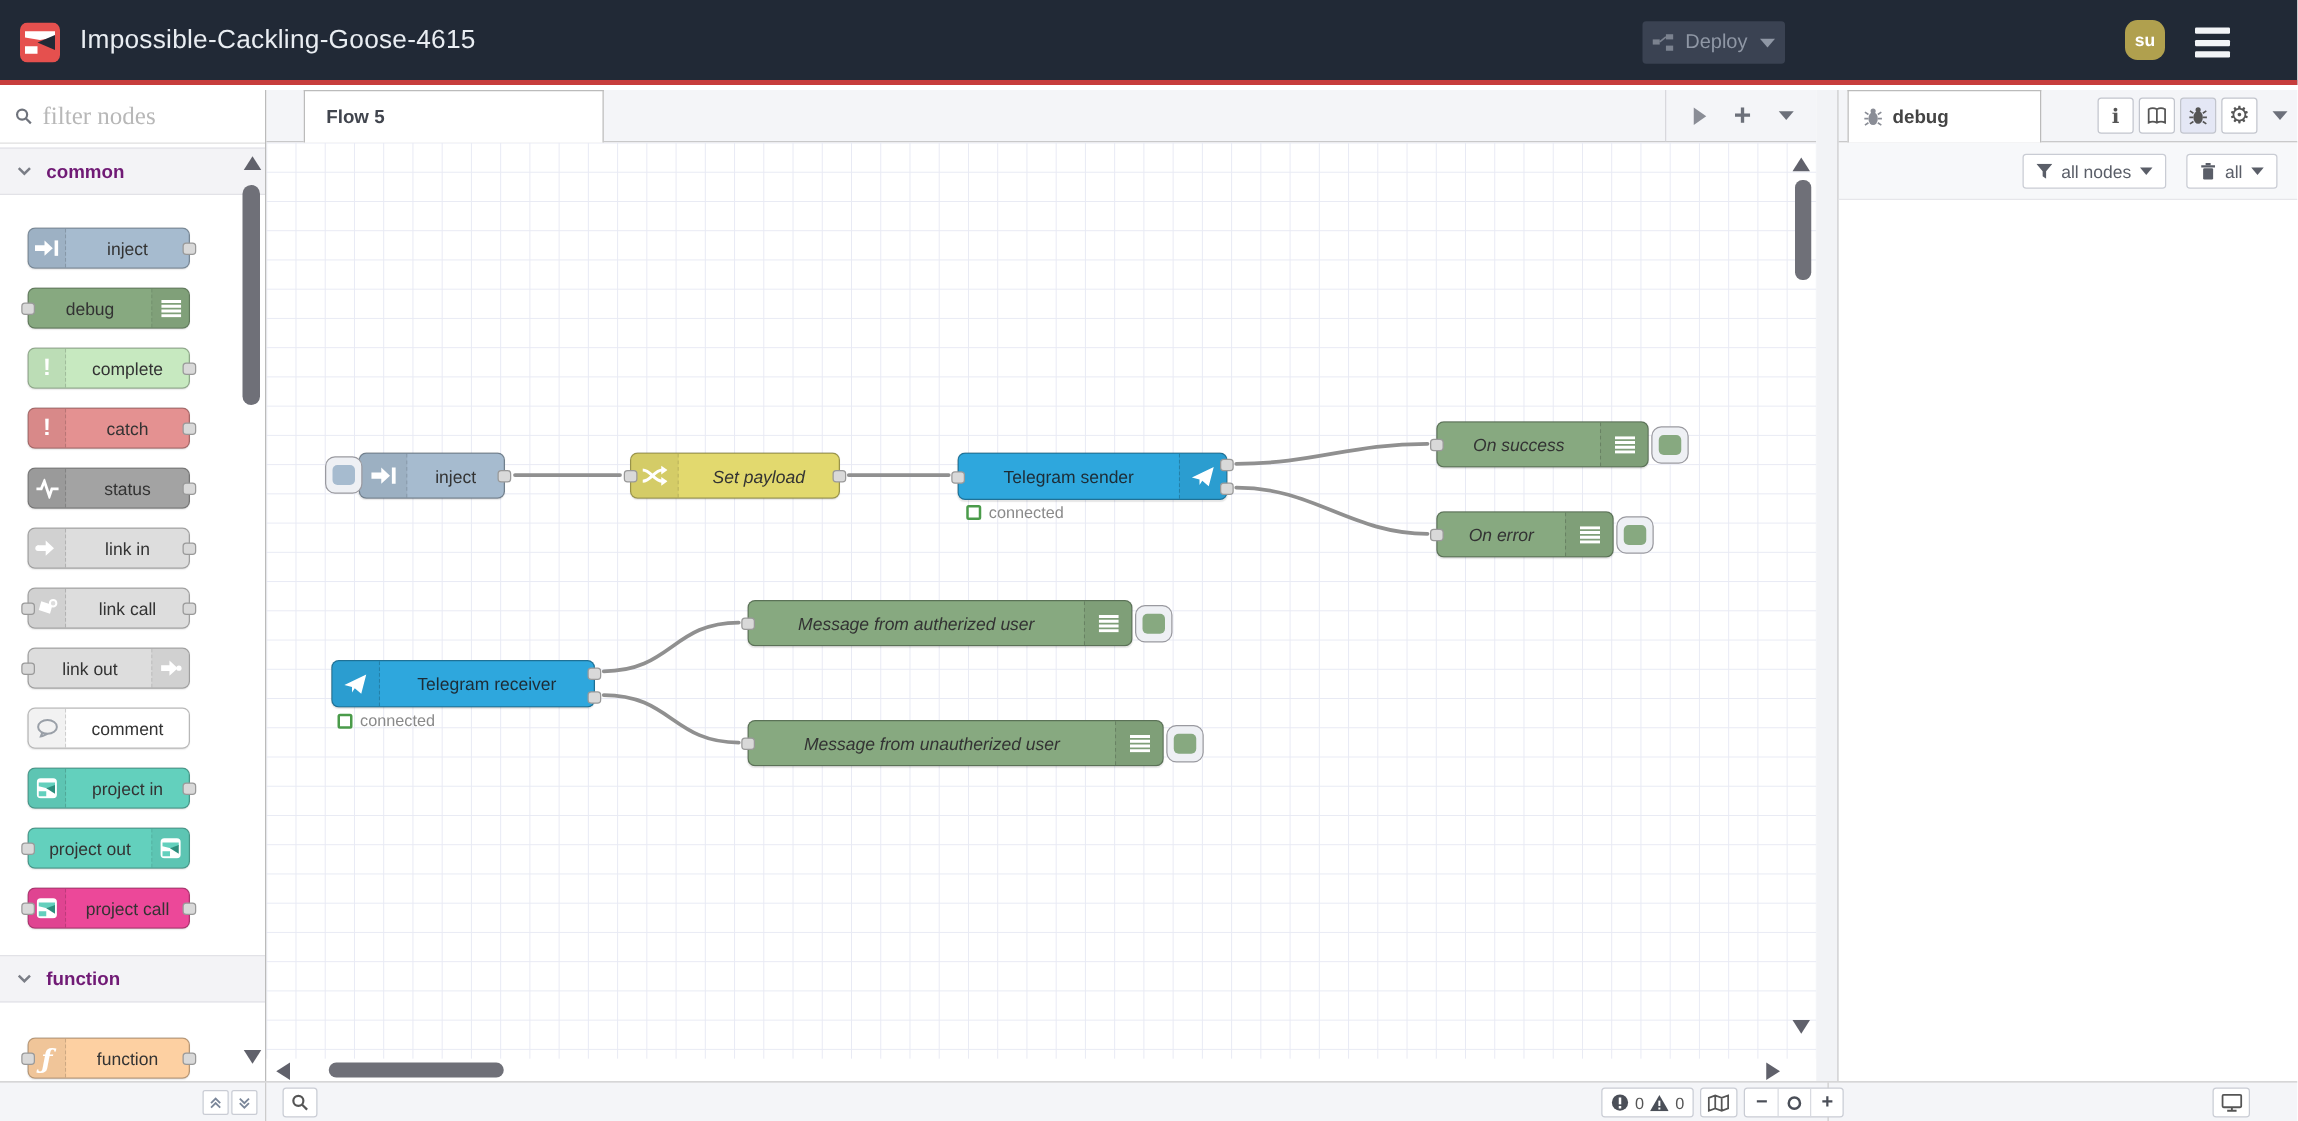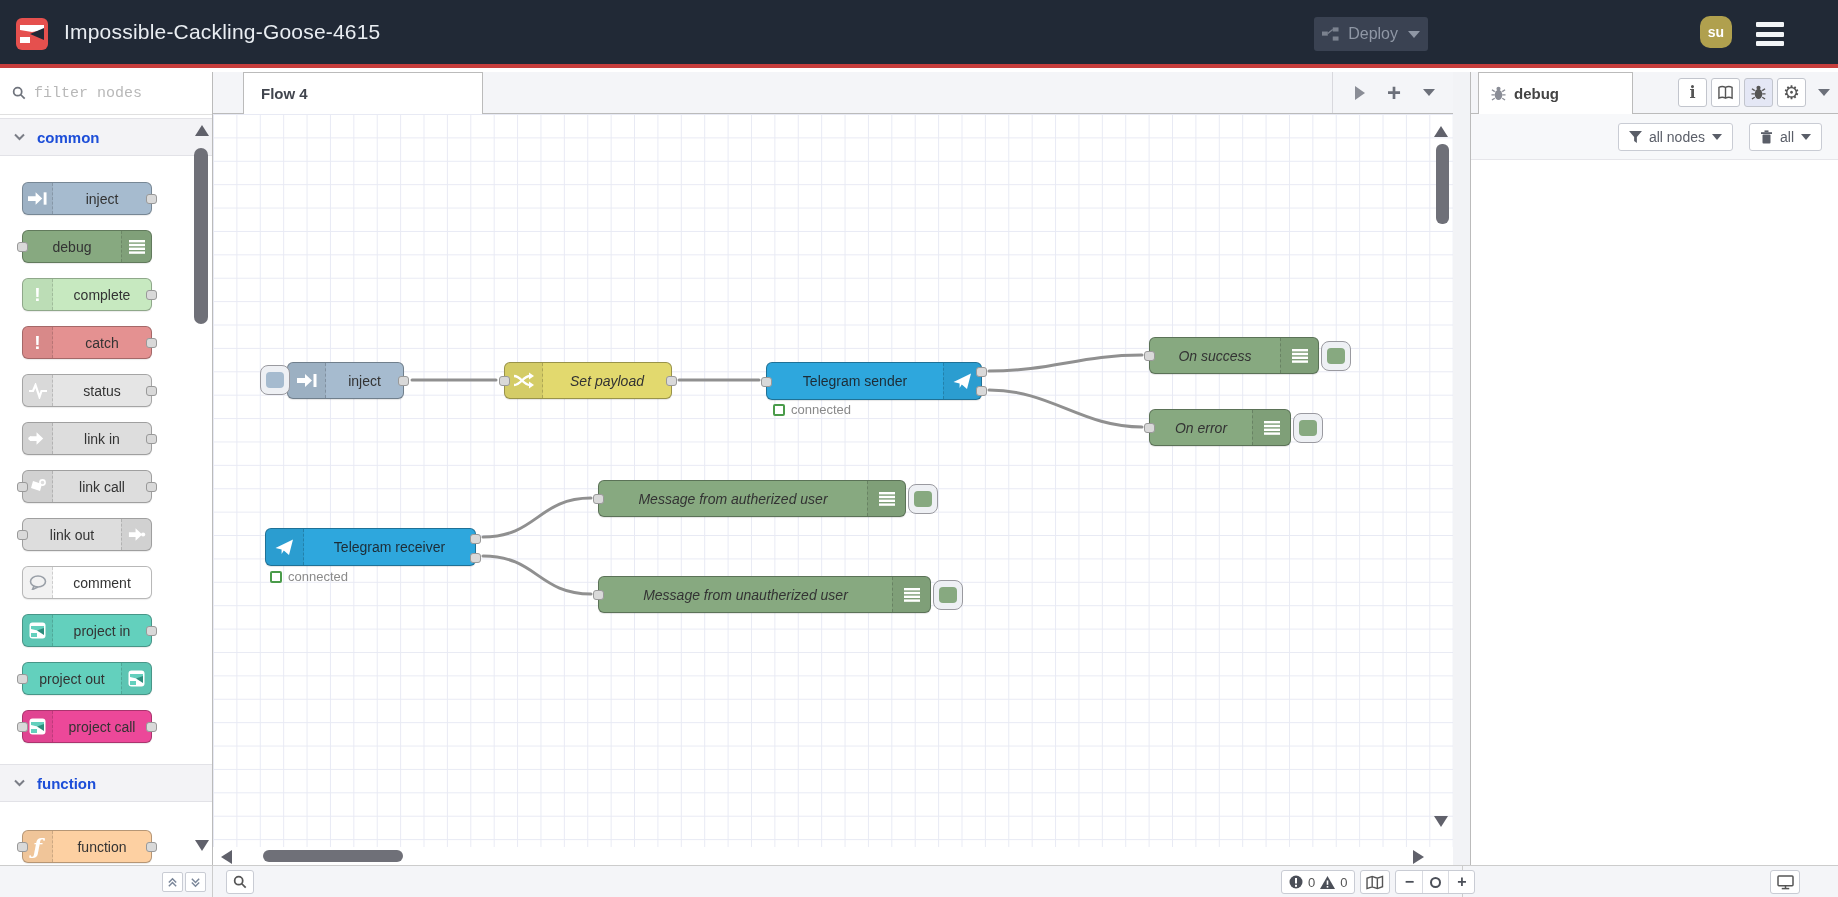--- a/index.html
+++ b/index.html
@@ -21,25 +21,25 @@
     background:#b0a04e; color:#fff; font-size:14px; font-weight:bold;
     display:flex; align-items:center; justify-content:center; }
   .hamburger { position:absolute; left:1756px; top:22px; width:28px; height:24px;
     display:flex; flex-direction:column; justify-content:space-between; cursor:pointer; }
   .hamburger span { display:block; height:5px; background:#f2f4f7; border-radius:1px; }
 
   
   .palette { position:absolute; left:0; top:72px; width:213px; height:793px;
     background:#fff; border-right:1px solid #bbb; overflow:hidden; z-index:10; }
   .pal-search { height:43px; border-bottom:1px solid #e0e0e0; display:flex; align-items:center; padding:0 12px; }
-  .pal-search input { border:none; outline:none; font-size:15px; color:#555; width:140px; margin-left:8px;
-    font-family:Liberation Mono, monospace; }
+  .pal-search input { border:none; outline:none; font-size:20px; color:#555; width:140px; margin-left:8px;
+    font-family:Liberation Serif, serif; }
   .pal-search input::placeholder { color:#b8b8b8; }
   .cat { height:38px; margin-top:3px; background:#f3f3f6; border-top:1px solid #e2e2e7; border-bottom:1px solid #e2e2e7;
-    display:flex; align-items:center; padding-left:14px; gap:12px; font-size:15px; font-weight:bold; color:#1d4ed8; }
+    display:flex; align-items:center; padding-left:14px; gap:12px; font-size:15px; font-weight:bold; color:#701a75; }
   .pnodes { padding-top:26px; }
   .pnode { position:relative; width:130px; height:33px; margin:0 0 15px 22px; border-radius:6px;
     border:1px solid rgba(0,0,0,.28); display:flex; font-size:14px; color:#333;
     box-shadow:0 1px 1px rgba(0,0,0,.08); }
   .pnode .picon { width:30px; display:flex; align-items:center; justify-content:center;
     background:rgba(0,0,0,.05); }
   .pnode .picon.l { border-right:1px dashed rgba(0,0,0,.15); border-radius:5px 0 0 5px; }
   .pnode .picon.r { border-left:1px dashed rgba(0,0,0,.15); border-radius:0 5px 5px 0; }
   .pnode .plbl { flex:1; display:flex; align-items:center; justify-content:center; }
   .pport { position:absolute; width:11px; height:10px; background:#d9d9d9; border:1px solid #999;
@@ -214,21 +214,21 @@
         <span class="plbl">complete</span>
         <span class="pport out"></span>
       </div>
 
       <div class="pnode" style="background:#e49191;">
         <span class="picon l" style="color:#fff;font-weight:bold;font-size:19px;">!</span>
         <span class="plbl">catch</span>
         <span class="pport out"></span>
       </div>
 
-      <div class="pnode" style="background:#e5e5e5;">
+      <div class="pnode" style="background:#a3a3a3;">
         <span class="picon l">
           <svg width="18" height="16" viewBox="0 0 18 16">
               <polyline points="0,8 4,8 6.5,2 10.5,14 12.5,8 18,8" fill="none" stroke="#fff" stroke-width="2.2"></polyline>
             </svg>
         </span>
         <span class="plbl">status</span>
         <span class="pport out"></span>
       </div>
 
       <div class="pnode" style="background:#dddddd;">
@@ -336,21 +336,21 @@
 
     <div class="pal-scroll-up"></div>
     <div class="pal-scroll-thumb"></div>
     <div class="pal-scroll-down"></div>
   </div>
 
   <div class="canvas">
     <div class="tabbar">
       <div class="bline"></div>
       <div class="tab flow-tab">
-        <span>Flow 4</span>
+        <span>Flow 5</span>
       </div>
       <div class="tab-actions">
         <span class="tri-right"></span>
         <span class="plus">+</span>
         <span class="small-caret"></span>
       </div>
     </div>
 
     <div class="canvas-body">
 

